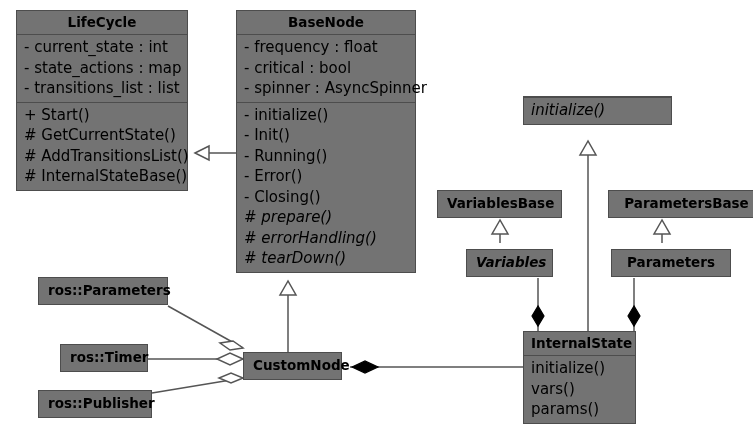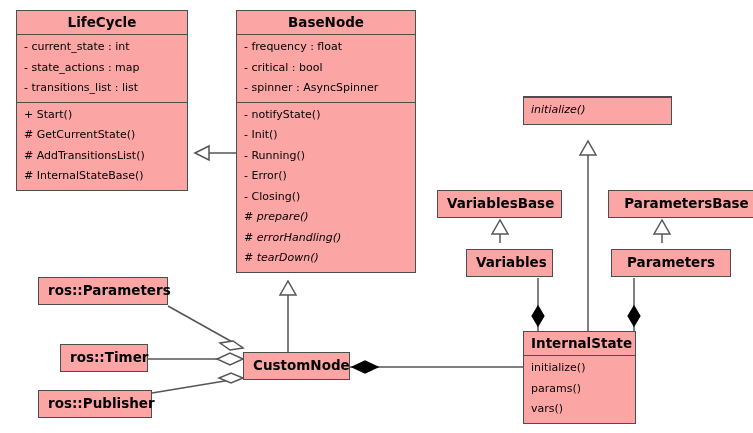--- a/index.html
+++ b/index.html
@@ -20,38 +20,38 @@
     left: 0;
     top: 0;
     width: 753px;
     height: 433px;
     pointer-events: none;
   }
   .umlclass {
     position: absolute;
     box-sizing: border-box;
     border: 1.6px solid #4d4d4d;
-    background: #fca5a5;
+    background: #737373;
     z-index: 5;
   }
   .cls-title {
     text-align: center;
     font-weight: bold;
     font-size: 13.5px;
     color: #000000;
     padding: 4px 7px 4px 7px;
     line-height: 15px;
     white-space: nowrap;
   }
   .cls-section {
     border-top: 1.6px solid #4d4d4d;
     padding: 2px 0 3px 0;
   }
   .cls-row {
-    font-size: 11px;
+    font-size: 15px;
     color: #000000;
     padding: 0px 6px 0px 7px;
     line-height: 20.5px;
     white-space: nowrap;
   }
   .cls-row.abstract {
     font-style: italic;
   }
   .title-only .cls-title {
     padding: 5px 9px 6px 9px;
@@ -136,21 +136,21 @@
   </div>
 
   <div class="umlclass" style="left:236px; top:10px; width:180px;">
     <div class="cls-title">BaseNode</div>
     <div class="cls-section">
       <div class="cls-row">- frequency : float</div>
       <div class="cls-row">- critical : bool</div>
       <div class="cls-row">- spinner : AsyncSpinner</div>
     </div>
     <div class="cls-section">
-      <div class="cls-row">- notifyState()</div>
+      <div class="cls-row">- initialize()</div>
       <div class="cls-row">- Init()</div>
       <div class="cls-row">- Running()</div>
       <div class="cls-row">- Error()</div>
       <div class="cls-row">- Closing()</div>
       <div class="cls-row abstract"># prepare()</div>
       <div class="cls-row abstract"># errorHandling()</div>
       <div class="cls-row abstract"># tearDown()</div>
     </div>
   </div>
 
@@ -161,38 +161,38 @@
   </div>
 
   <div class="umlclass title-only" style="left:437px; top:190px; width:125px;">
     <div class="cls-title">VariablesBase</div>
   </div>
 
   <div class="umlclass title-only" style="left:608px; top:190px; width:157px;">
     <div class="cls-title">ParametersBase</div>
   </div>
 
-  <div class="umlclass title-only" style="left:466px; top:249px; width:87px;">
+  <div class="umlclass title-only" style="left:466px; top:249px; width:87px;font-style:italic;">
     <div class="cls-title">Variables</div>
   </div>
 
   <div class="umlclass title-only" style="left:611px; top:249px; width:120px;">
     <div class="cls-title">Parameters</div>
   </div>
 
   <div class="umlclass" style="left:523px; top:331px; width:113px;">
     <div class="cls-title">InternalState</div>
     <div class="cls-section">
       <div class="cls-row">initialize()</div>
+      <div class="cls-row">vars()</div>
       <div class="cls-row">params()</div>
-      <div class="cls-row">vars()</div>
-    </div>
-  </div>
-
-  <div class="umlclass title-only" style="left:243px; top:352px; width:107px;">
+    </div>
+  </div>
+
+  <div class="umlclass title-only" style="left:243px; top:352px; width:99px;">
     <div class="cls-title">CustomNode</div>
   </div>
 
   <div class="umlclass title-only" style="left:38px; top:277px; width:130px;">
     <div class="cls-title">ros::Parameters</div>
   </div>
 
   <div class="umlclass title-only" style="left:60px; top:344px; width:88px;">
     <div class="cls-title">ros::Timer</div>
   </div>

